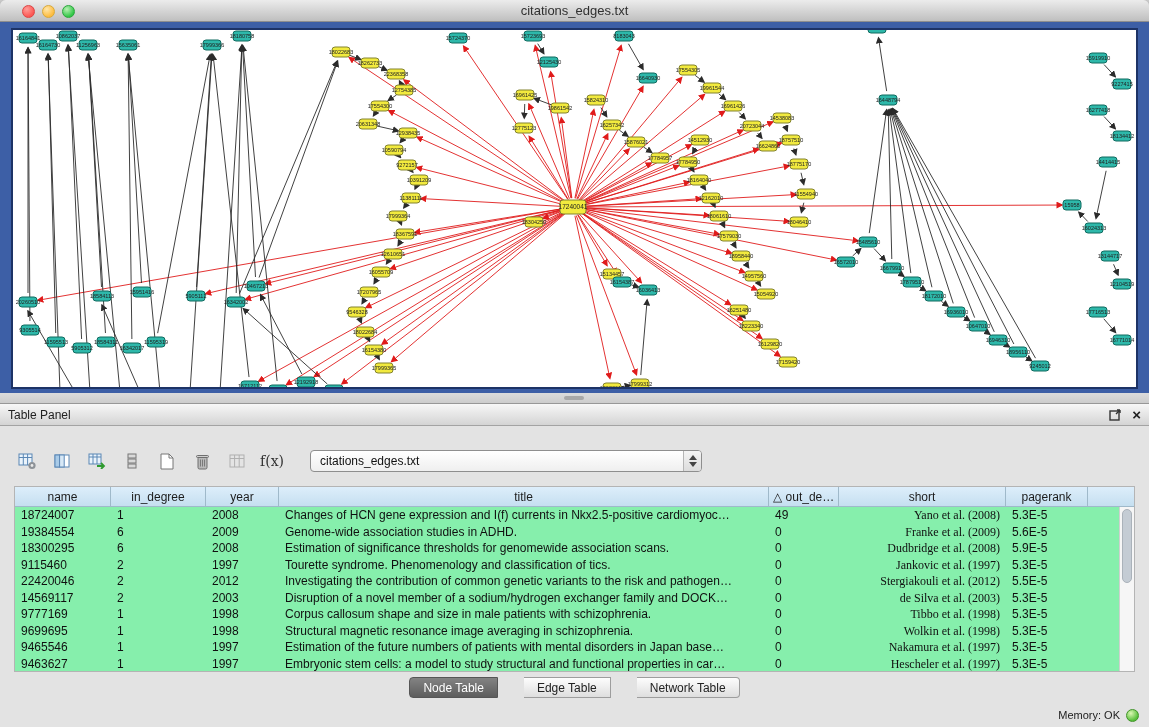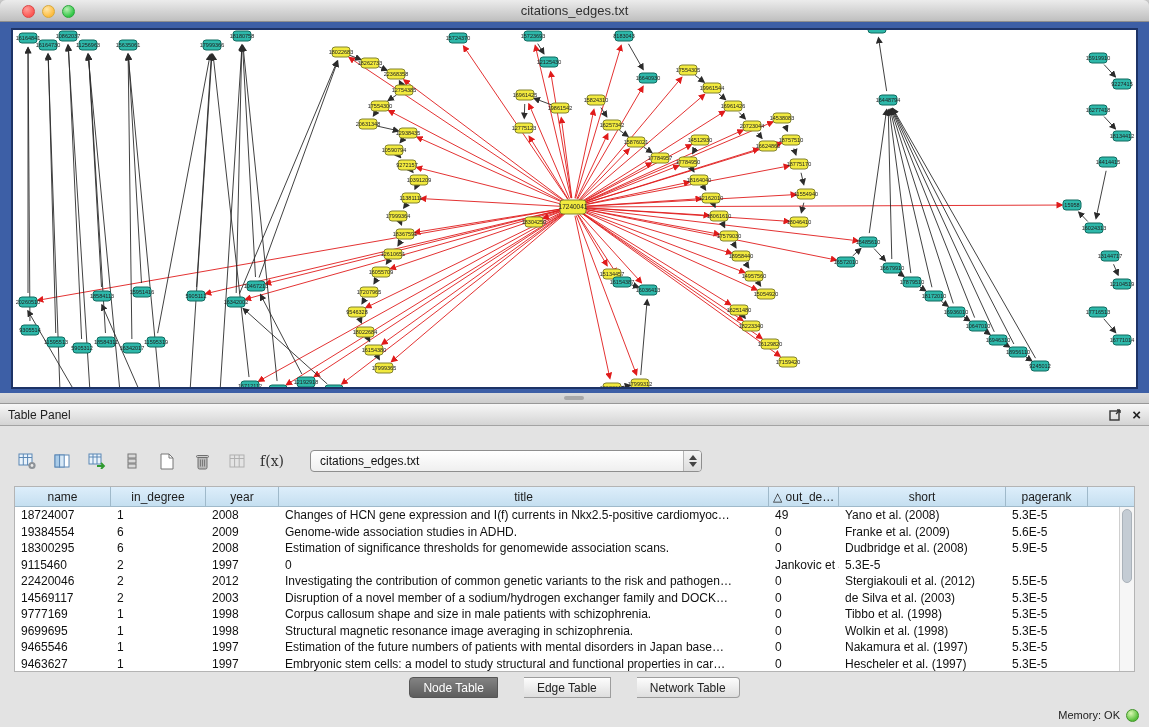--- a/index.html
+++ b/index.html
@@ -44,39 +44,39 @@
   .fx { font-family:"DejaVu Serif", serif; font-size:14px; color:#333; }
   .combo { margin-left:16px; width:392px; height:22px; border:1px solid #8e8e8e; border-radius:4px;
     background:linear-gradient(#ffffff,#efefef); display:flex; align-items:center;
     font-size:12px; color:#111; padding-left:9px; position:relative; }
   .combo-arrows { position:absolute; right:0; top:0; bottom:0; width:18px;
     border-left:1px solid #b5b5b5; display:flex; flex-direction:column;
     align-items:center; justify-content:center; gap:2px; background:linear-gradient(#f4f4f4,#dcdcdc); border-radius:0 3px 3px 0; }
   .tri-up    { width:0; height:0; border-left:4px solid transparent; border-right:4px solid transparent; border-bottom:5px solid #444; }
   .tri-down  { width:0; height:0; border-left:4px solid transparent; border-right:4px solid transparent; border-top:5px solid #444; }
 
-  .table-wrap { margin-top:12px; height:186px; background:#ffffff; position:relative;
+  .table-wrap { margin-top:12px; height:186px; background:#86efac; position:relative;
     border:1px solid #b4b4b4; overflow:hidden; }
   .thead { display:flex; height:20px; }
   .hcell { background:linear-gradient(#ddeefb,#c5dff0); border-right:1px solid #9fb9ca;
     border-bottom:1px solid #9fb9ca; font-size:12px; color:#1c1c1c;
     display:flex; align-items:center; justify-content:center;
     white-space:nowrap; overflow:hidden; }
   .hcell:nth-child(5){ justify-content:flex-start; padding-left:4px; }
   .hcell.filler { flex:1; border-right:none; }
   .thead .hcell:nth-child(1){ width:96px; } .thead .hcell:nth-child(2){ width:95px; }
   .thead .hcell:nth-child(3){ width:73px; } .thead .hcell:nth-child(4){ width:490px; }
   .thead .hcell:nth-child(5){ width:70px; } .thead .hcell:nth-child(6){ width:167px; }
   .thead .hcell:nth-child(7){ width:82px; }
   .trow { display:flex; height:16.5px; }
   .tcell { font-size:12px; line-height:16.5px; color:#101010; padding:0 6px;
     white-space:nowrap; overflow:hidden; }
   .trow .tcell:nth-child(1){ width:96px; } .trow .tcell:nth-child(2){ width:95px; }
   .trow .tcell:nth-child(3){ width:73px; } .trow .tcell:nth-child(4){ width:490px; }
-  .trow .tcell:nth-child(5){ width:70px; } .trow .tcell:nth-child(6){ width:167px; text-align:left; }
+  .trow .tcell:nth-child(5){ width:70px; } .trow .tcell:nth-child(6){ width:167px; text-align:right;font-family:Liberation Serif, serif; }
   .trow .tcell:nth-child(7){ width:82px; }
   .vscroll { position:absolute; right:0; top:20px; bottom:0; width:15px;
     background:#f6f6f6; border-left:1px solid #cfcfcf; }
   .vthumb { position:absolute; left:2px; right:2px; top:2px; height:74px;
     border-radius:5px; background:#c4ccd4; border:1px solid #aab2ba; }
 
   .tabbar { margin-top:5px; display:flex; justify-content:center;gap:26px; }
   .tab { height:21px; padding:0 13px; font-size:12px; line-height:20px; color:#222;
     background:linear-gradient(#fdfdfd,#dedede); border:1px solid #9d9d9d; border-left:none; }
   .tab:first-child { border-left:1px solid #9d9d9d; border-radius:4px 0 0 4px; }
@@ -615,20 +615,21 @@
             <div class="tcell">2008</div>
             <div class="tcell">Estimation of significance thresholds for genomewide association scans.</div>
             <div class="tcell">0</div>
             <div class="tcell">Dudbridge et al. (2008)</div>
             <div class="tcell">5.9E-5</div>
           </div>
           <div class="trow">
             <div class="tcell">9115460</div>
             <div class="tcell">2</div>
             <div class="tcell">1997</div>
+            <div class="tcell">Tourette syndrome. Phenomenology and classification of tics.</div>
             <div class="tcell">0</div>
             <div class="tcell">Jankovic et al. (1997)</div>
             <div class="tcell">5.3E-5</div>
           </div>
           <div class="trow">
             <div class="tcell">22420046</div>
             <div class="tcell">2</div>
             <div class="tcell">2012</div>
             <div class="tcell">Investigating the contribution of common genetic variants to the risk and pathogen…</div>
             <div class="tcell">0</div>

